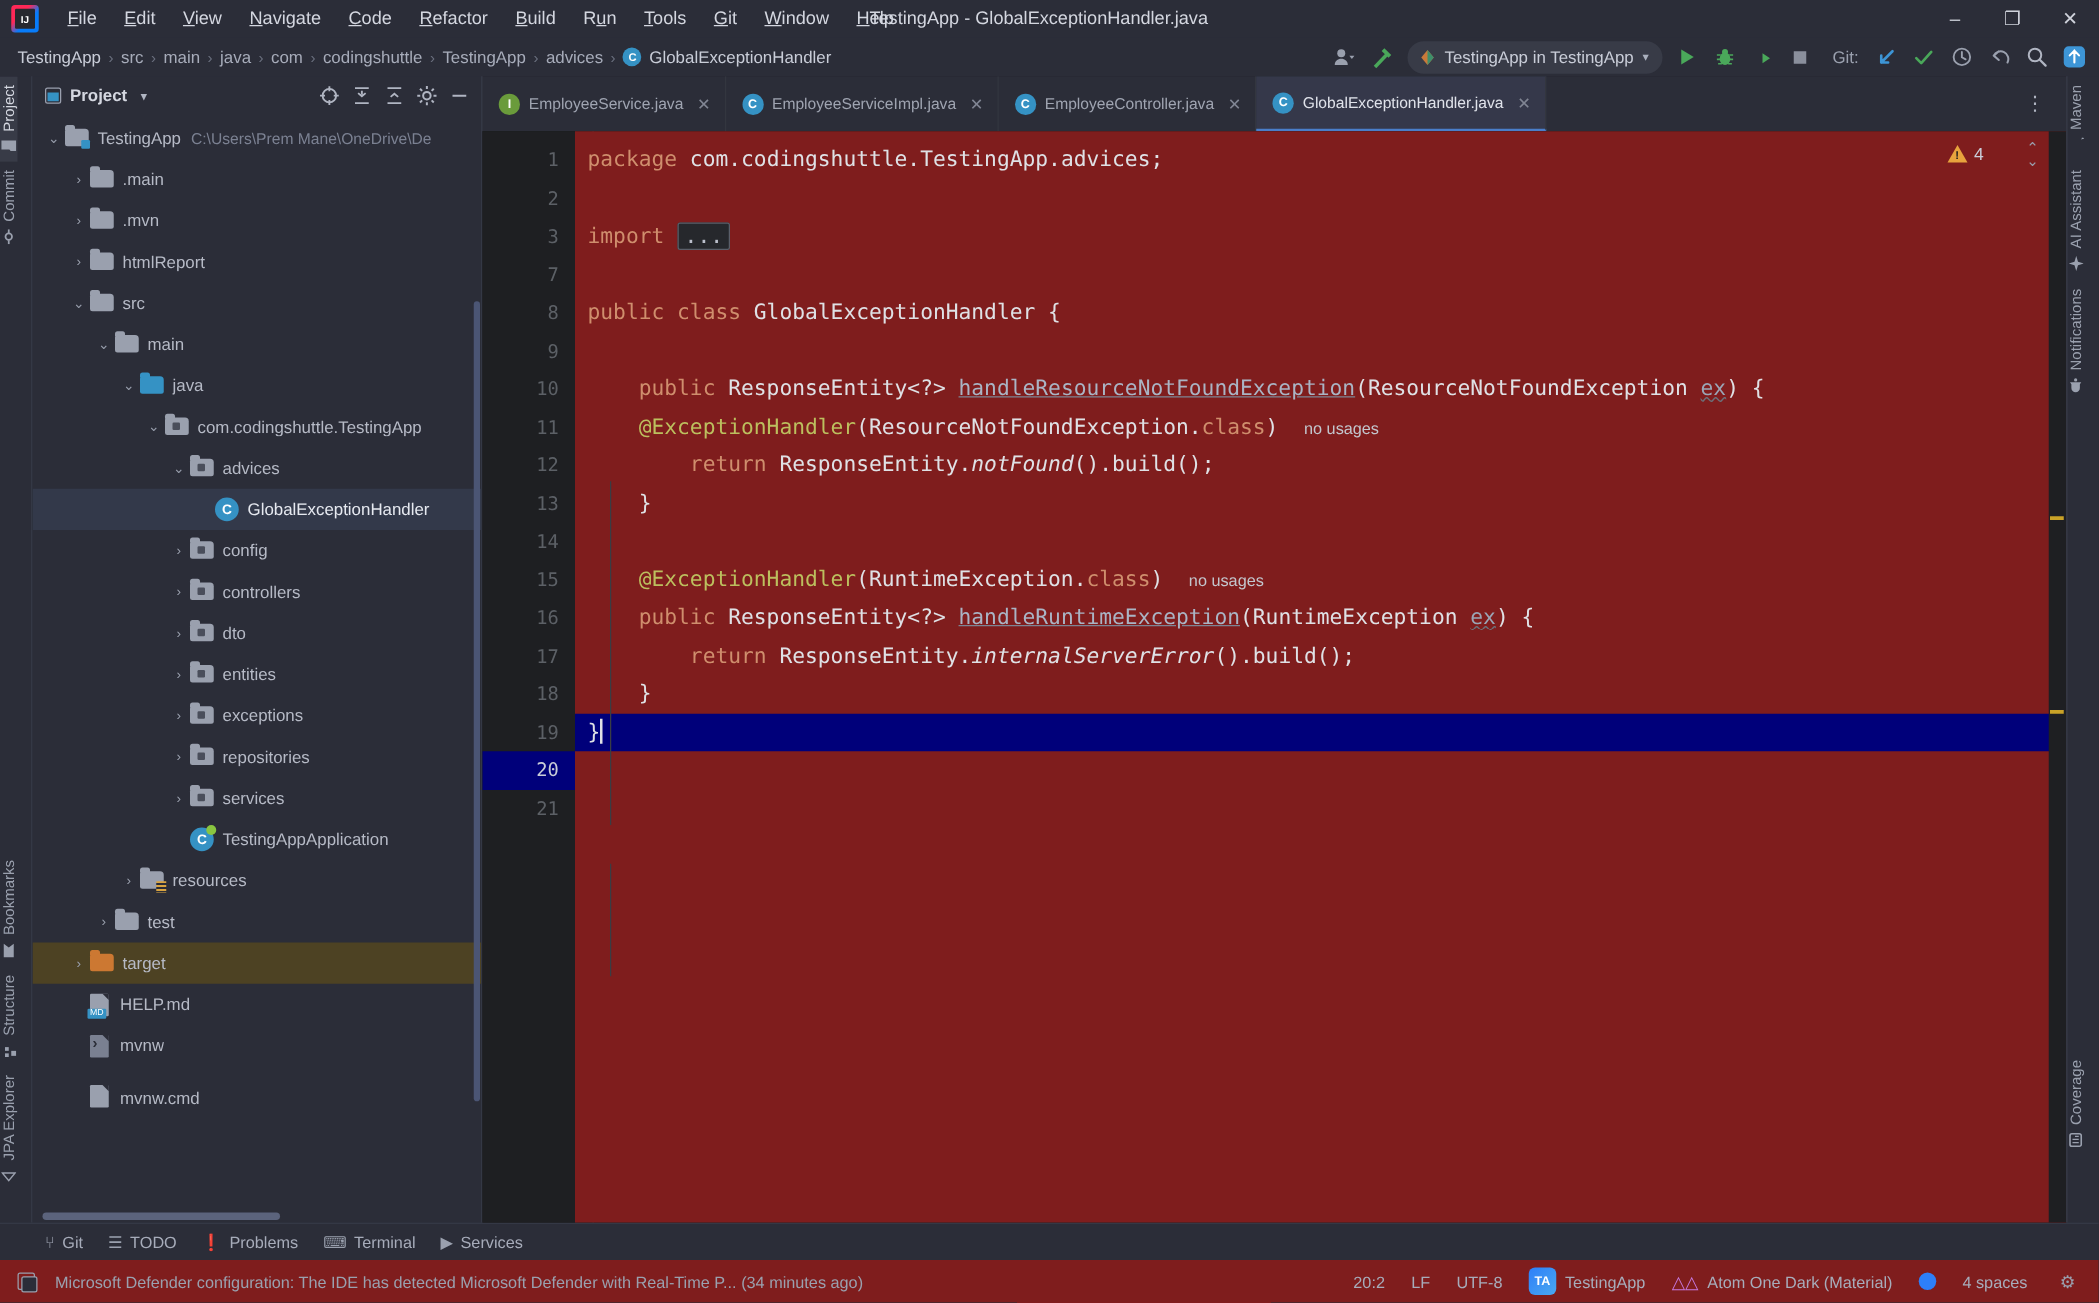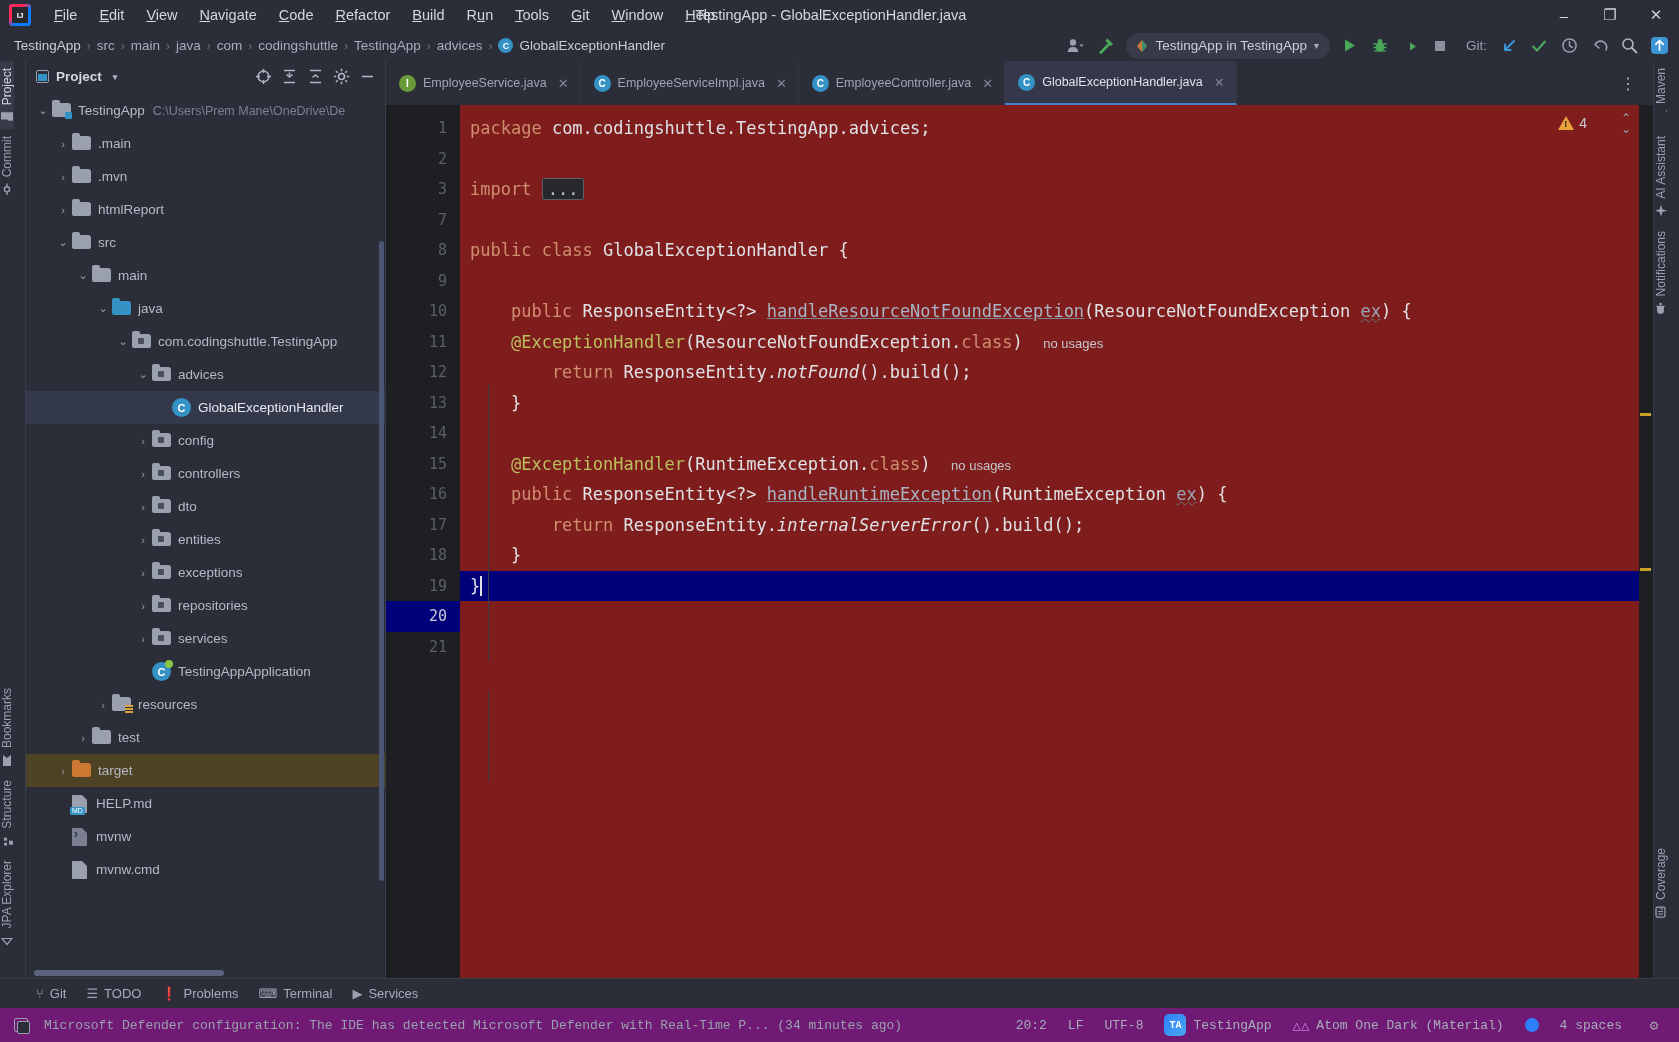--- a/index.html
+++ b/index.html
@@ -217,22 +217,22 @@
   
   .bottom-tools {
     height:30px; background:#2b2d38; display:flex; align-items:center; flex:0 0 30px;
     padding-left:36px; gap:20px; border-top:1px solid #393c49;
   }
   .bt { display:flex; align-items:center; gap:6px; font-size:13px; color:#a7acba; cursor:default; }
   .bt .bi { font-size:13px; color:#9aa0ae; }
 
   
   .statusbar {
-    height:34px; background:#701a75; display:flex; align-items:center; flex:0 0 34px;
-    font-size:13px; color:#a7acba; padding:0 8px 0 14px;font-family:Liberation Mono, monospace;
+    height:34px; background:#7f1d1d; display:flex; align-items:center; flex:0 0 34px;
+    font-size:13px; color:#a7acba; padding:0 8px 0 14px;
   }
   .sb-msgicon { width:14px;height:14px;border:1.5px solid #9aa0ae;border-radius:2px;margin-right:16px;position:relative;}
   .sb-msgicon::after{content:"";position:absolute;left:2px;top:2px;width:11px;height:11px;border:1.5px solid #9aa0ae;
      border-radius:2px;background:#2b2d38;}
   .sb-msg { color:#9aa0ae; }
   .sb-right { margin-left:auto; display:flex; align-items:center; gap:21px; padding-right:6px; }
   .sb-item { cursor:default; white-space:nowrap; display:flex; align-items:center; gap:7px; }
   .ta-chip { width:22px;height:22px;border-radius:5px;background:linear-gradient(135deg,#2d7ff9,#4aa8f0);
      color:#fff;font-size:10px;font-weight:bold;display:flex;align-items:center;justify-content:center;}
   .theme-dot { width:14px;height:14px;border-radius:50%;background:#2d7ff9; }
@@ -600,21 +600,21 @@
           <div class="tnode" style="padding-left: 28px;">
             <span class="arrow none">›</span>
             <span class="fileicon md"></span>
             <span class="tname">HELP.md</span>
           </div>
           <div class="tnode" style="padding-left: 28px;">
             <span class="arrow none">›</span>
             <span class="fileicon sh"></span>
             <span class="tname">mvnw</span>
           </div>
-          <div class="tnode" style="padding-left: 28px;">
+          <div class="tnode" style="padding-left: 28px; align-items: flex-end;">
             <span class="arrow none">›</span>
             <span class="fileicon"></span>
             <span class="tname">mvnw.cmd</span>
           </div>
         </div>
       <div class="pp-scroll"></div>
       <div class="pp-hscroll"></div>
     </div>
 
     <div class="editor-area">

